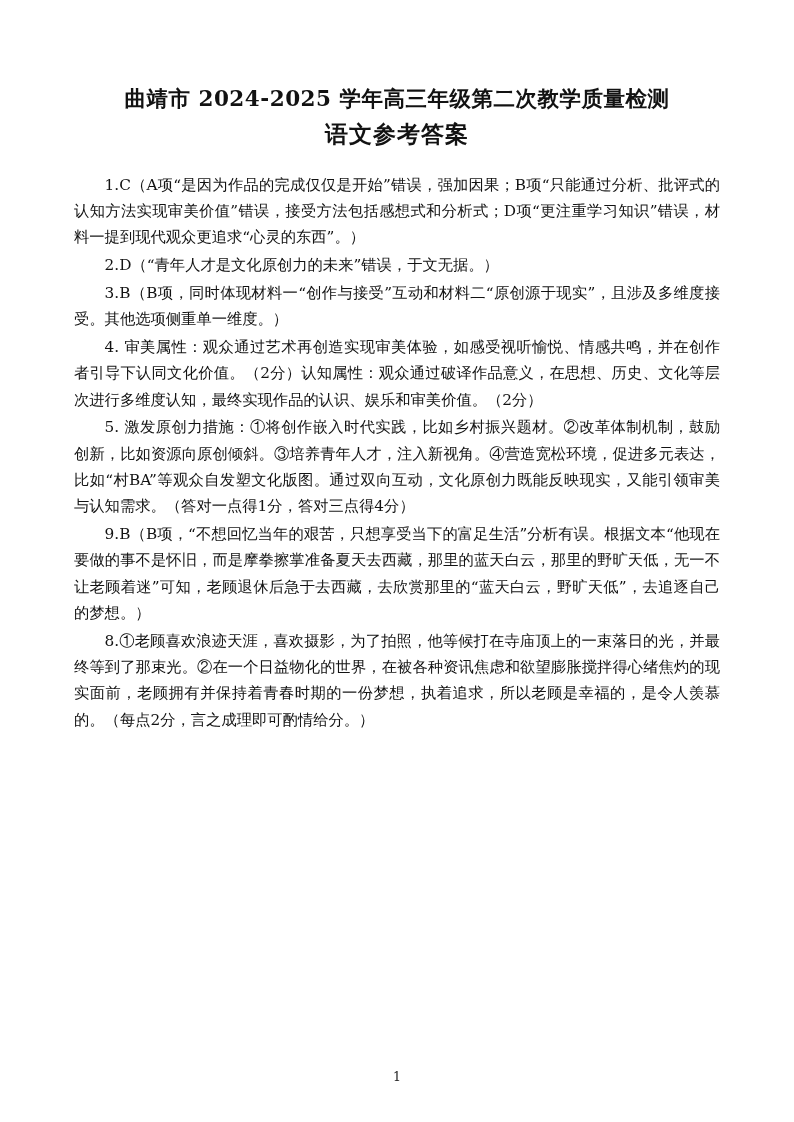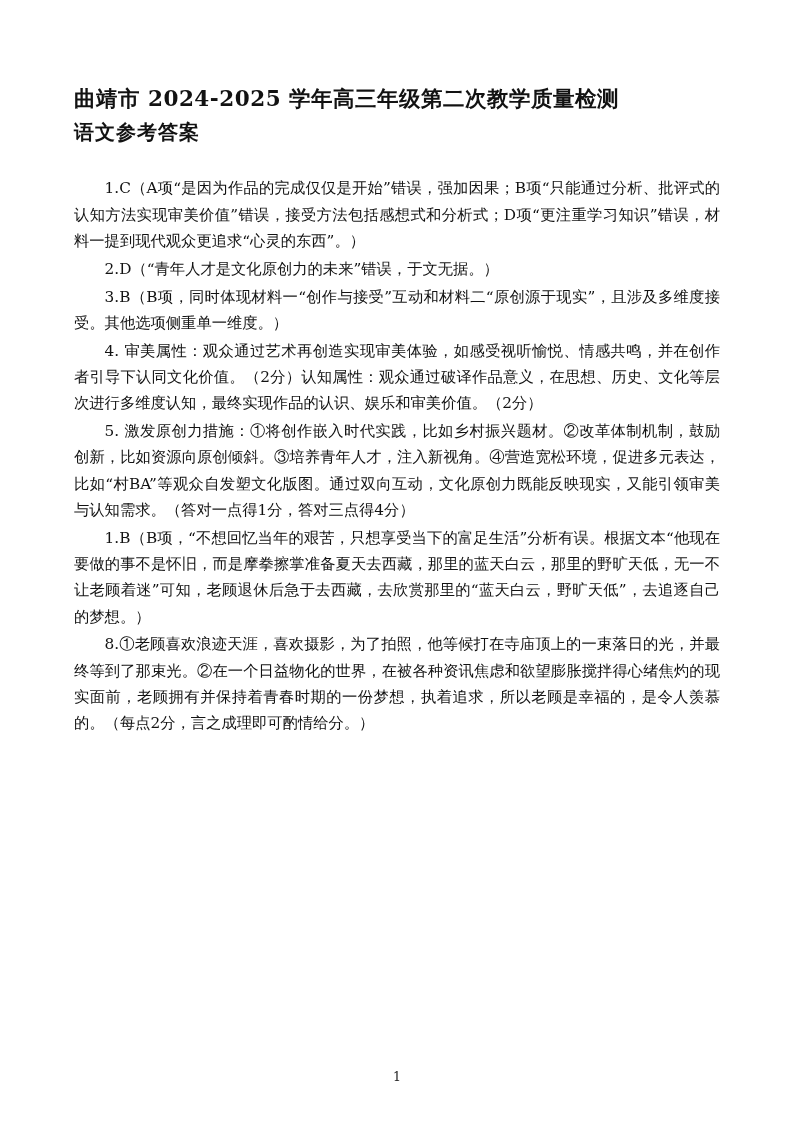--- a/index.html
+++ b/index.html
@@ -16,33 +16,33 @@
     overflow: hidden;
   }
   .page {
     width: 794px;
     height: 1122px;
     box-sizing: border-box;
     padding: 72px 74px 40px 74px;
     position: relative;
   }
   .title-block {
-    text-align: left;
+    text-align: center;
     margin-top: 10px;
-    margin-bottom: 28px;
+    margin-bottom: 20px;
   }
   .doc-title {
     font-size: 21.5px;
     font-weight: bold;
     letter-spacing: 0.5px;
     line-height: 1.55;
     font-family: "DejaVu Serif", "Liberation Serif", serif;
   }
   .doc-subtitle {
-    font-size: 20px;
+    font-size: 23px;
     font-weight: bold;
     letter-spacing: 1px;
     line-height: 1.5;
     margin-top: 2px;
   }
   .answers {
     margin-top: 18px;
   }
   .ans-item {
     font-size: 15.3px;
@@ -73,19 +73,19 @@
     <div class="doc-title">曲靖市 2024-2025 学年高三年级第二次教学质量检测</div>
     <div class="doc-subtitle">语文参考答案</div>
   </div>
 
   <div class="answers">
     <p class="ans-item">1.C（A项“是因为作品的完成仅仅是开始”错误，强加因果；B项“只能通过分析、批评式的认知方法实现审美价值”错误，接受方法包括感想式和分析式；D项“更注重学习知识”错误，材料一提到现代观众更追求“心灵的东西”。）</p>
     <p class="ans-item">2.D（“青年人才是文化原创力的未来”错误，于文无据。）</p>
     <p class="ans-item">3.B（B项，同时体现材料一“创作与接受”互动和材料二“原创源于现实”，且涉及多维度接受。其他选项侧重单一维度。）</p>
     <p class="ans-item">4. 审美属性：观众通过艺术再创造实现审美体验，如感受视听愉悦、情感共鸣，并在创作者引导下认同文化价值。（2分）认知属性：观众通过破译作品意义，在思想、历史、文化等层次进行多维度认知，最终实现作品的认识、娱乐和审美价值。（2分）</p>
     <p class="ans-item">5. 激发原创力措施：①将创作嵌入时代实践，比如乡村振兴题材。②改革体制机制，鼓励创新，比如资源向原创倾斜。③培养青年人才，注入新视角。④营造宽松环境，促进多元表达，比如“村BA”等观众自发塑文化版图。通过双向互动，文化原创力既能反映现实，又能引领审美与认知需求。（答对一点得1分，答对三点得4分）</p>
-    <p class="ans-item">1.B（B项，“不想回忆当年的艰苦，只想享受当下的富足生活”分析有误。根据文本“他现在要做的事不是怀旧，而是摩拳擦掌准备夏天去西藏，那里的蓝天白云，那里的野旷天低，无一不让老顾着迷”可知，老顾退休后急于去西藏，去欣赏那里的“蓝天白云，野旷天低”，去追逐自己的梦想。）</p>
+    <p class="ans-item">9.B（B项，“不想回忆当年的艰苦，只想享受当下的富足生活”分析有误。根据文本“他现在要做的事不是怀旧，而是摩拳擦掌准备夏天去西藏，那里的蓝天白云，那里的野旷天低，无一不让老顾着迷”可知，老顾退休后急于去西藏，去欣赏那里的“蓝天白云，野旷天低”，去追逐自己的梦想。）</p>
     <p class="ans-item">8.①老顾喜欢浪迹天涯，喜欢摄影，为了拍照，他等候打在寺庙顶上的一束落日的光，并最终等到了那束光。②在一个日益物化的世界，在被各种资讯焦虑和欲望膨胀搅拌得心绪焦灼的现实面前，老顾拥有并保持着青春时期的一份梦想，执着追求，所以老顾是幸福的，是令人羡慕的。（每点2分，言之成理即可酌情给分。）</p>
   </div>
 
   <div class="page-number">1</div>
 
 </div>
 
 </body></html>

